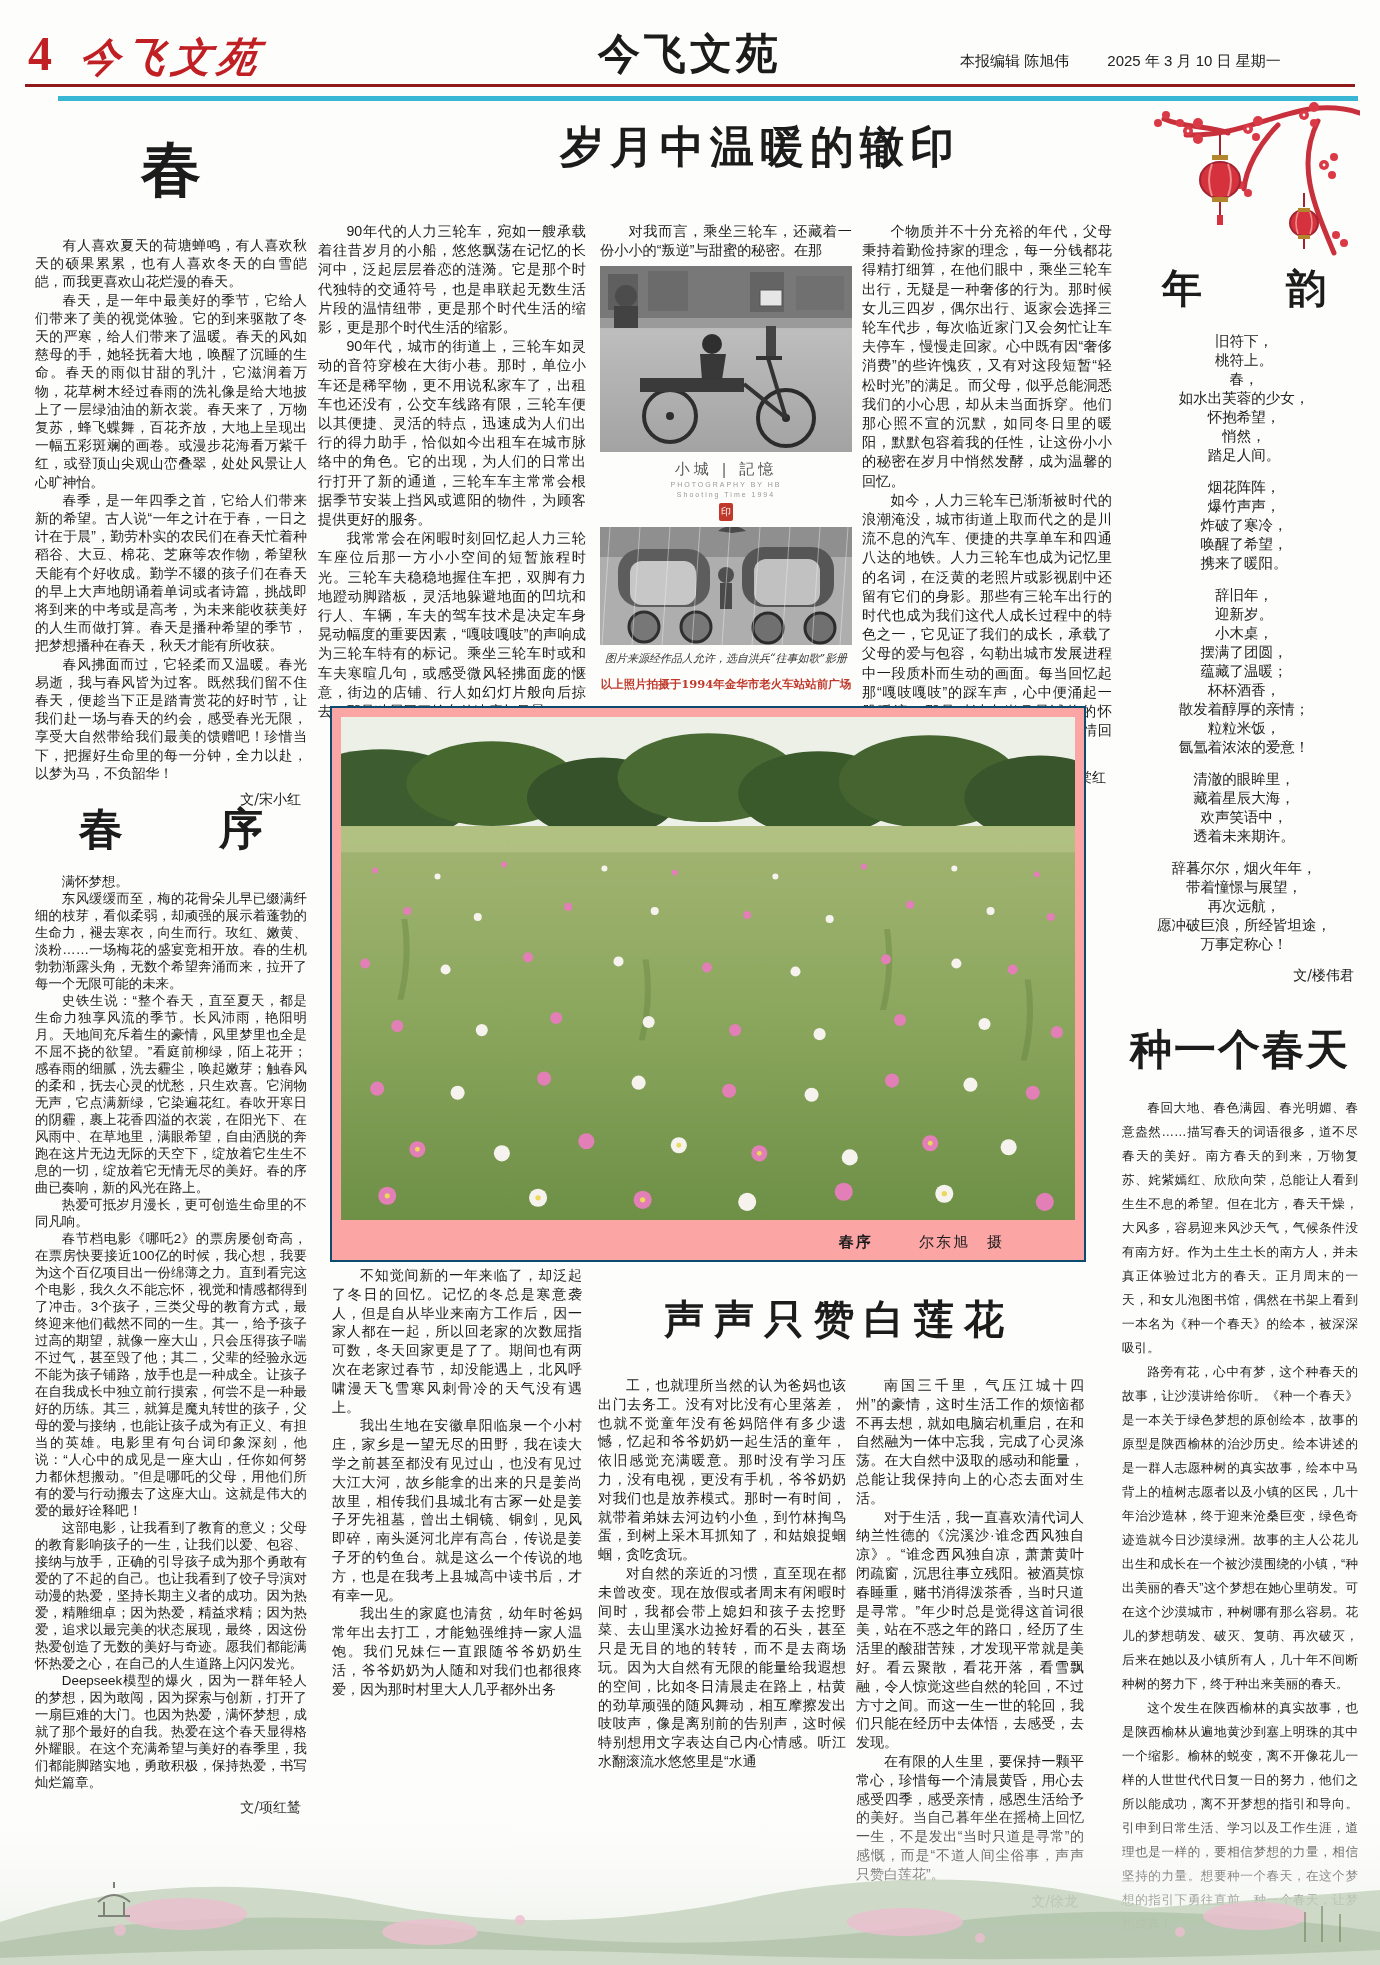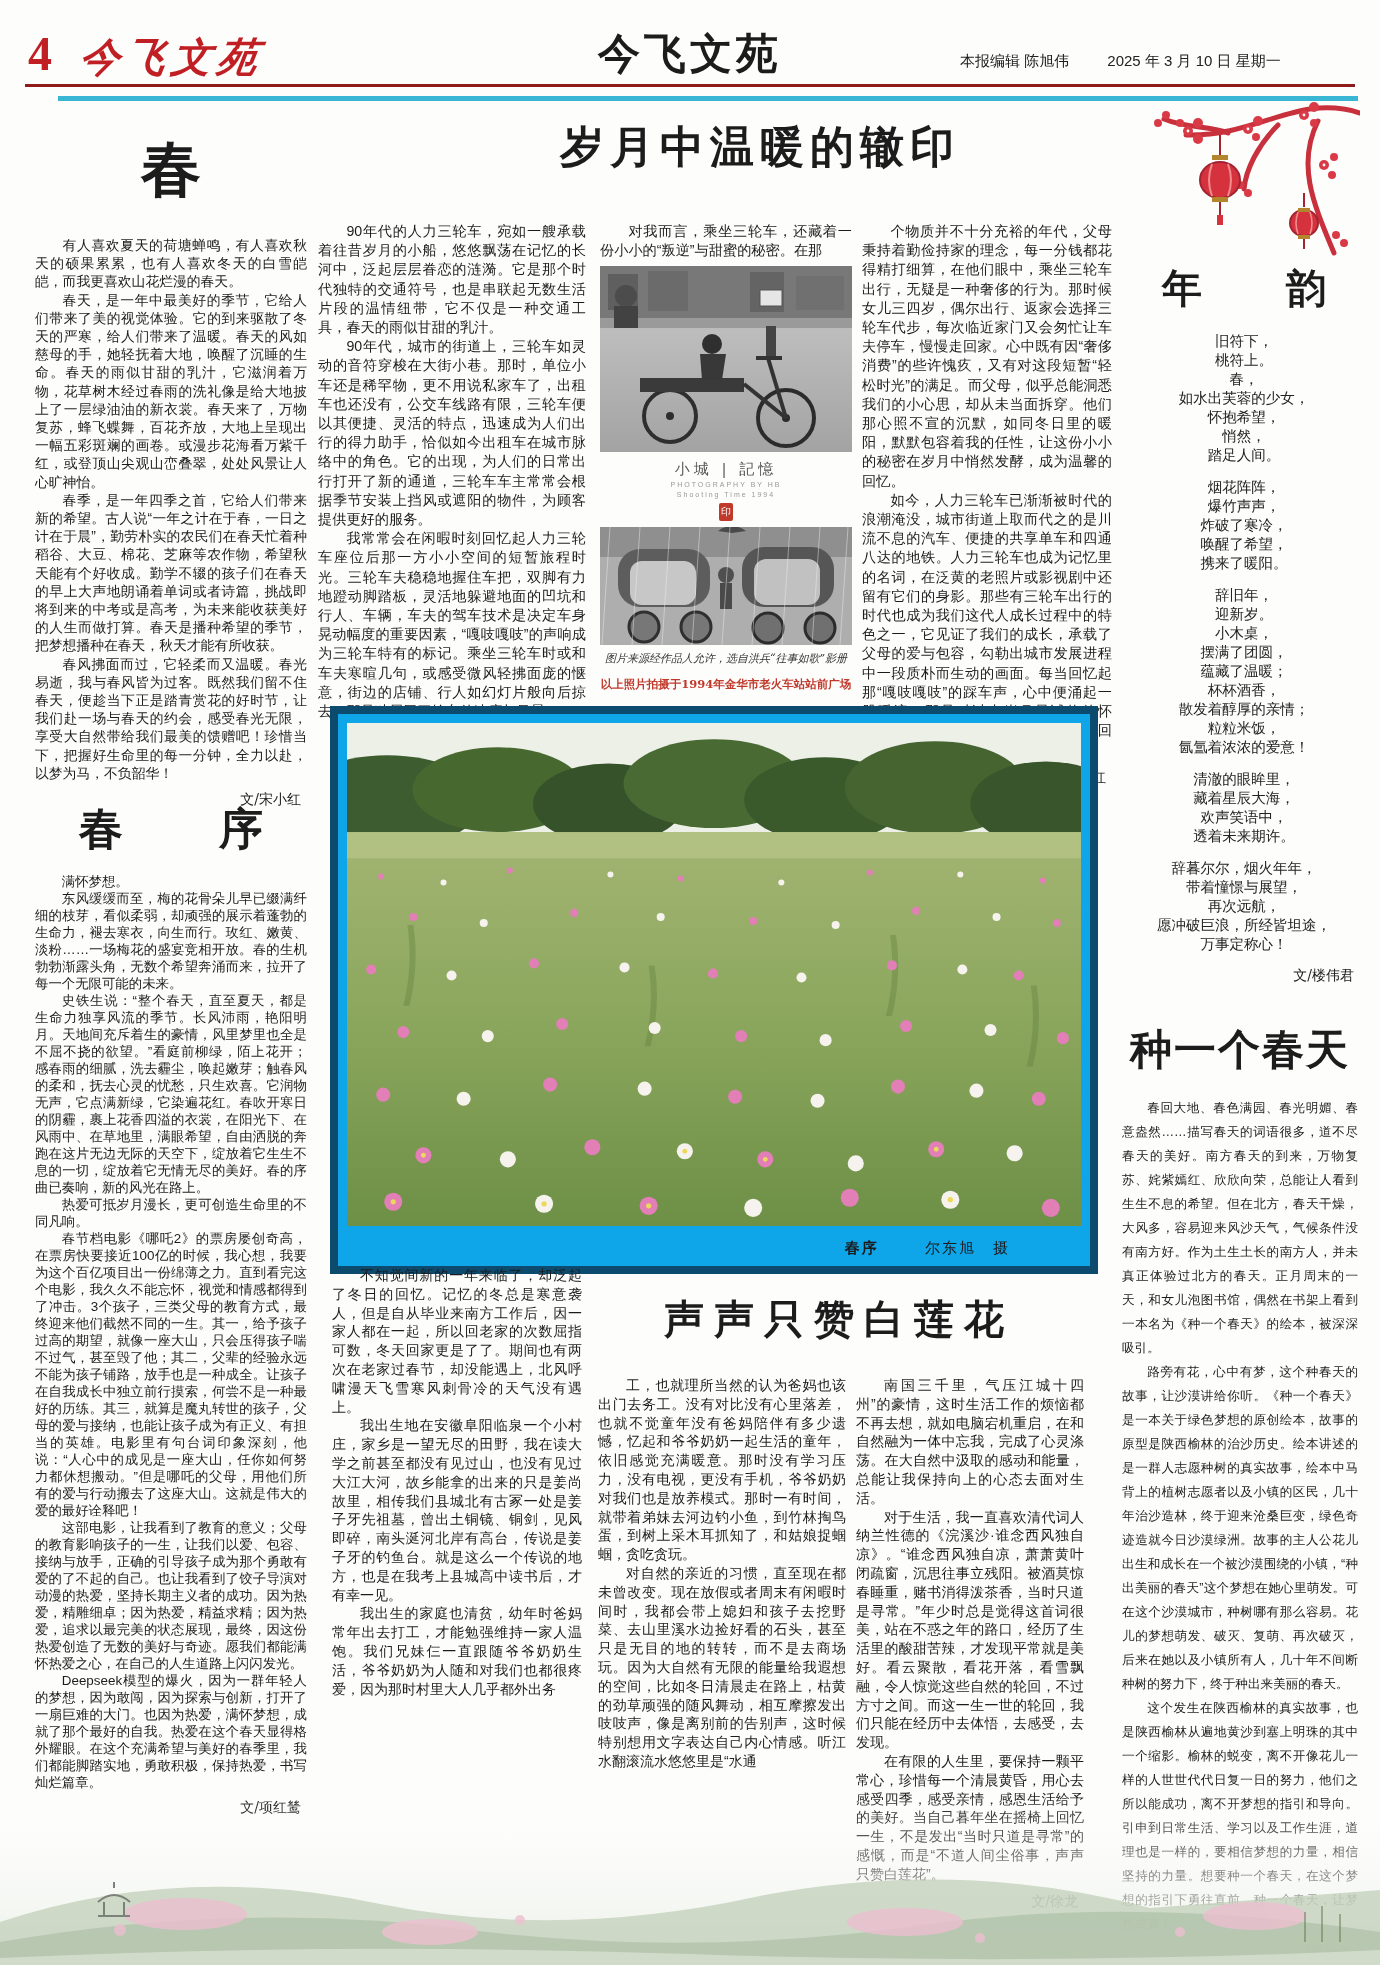--- a/index.html
+++ b/index.html
@@ -47,21 +47,21 @@
   .nianyun{left:1128px;top:85px;width:232px;}
   .ny-title{font-size:40px;margin-top:176px;letter-spacing:22px;text-indent:22px;}
   .poem{margin-top:16px;font-family:"DejaVu Serif",serif;font-size:14.5px;line-height:19px;color:#222;}
   .poem .stanza{margin-bottom:13px;}
   .poem p{margin:0;text-align:center;text-indent:0;}
   
   .zhong{left:1122px;top:1022px;width:236px;}
   .zhong .big-title{font-size:42px;letter-spacing:2px;margin-bottom:18px;}
   .zhong .article-body{font-size:12.6px;line-height:24px;}
   
-  .photo-frame{left:330px;top:706px;width:752px;height:552px;border:8px solid #0c4a6e;background:#0ea5e9;}
+  .photo-frame{left:330px;top:706px;width:752px;height:552px;border:2px solid #0c4a6e;background:#fca5a5;}
   .flower-photo{position:absolute;left:9px;top:9px;right:9px;bottom:40px;overflow:hidden;}
   .flower-photo svg{width:100%;height:100%;display:block;}
   .frame-caption{position:absolute;right:80px;bottom:8px;font-size:15px;letter-spacing:2px;}
   .frame-caption .cap-t{font-weight:bold;margin-right:40px;}
   
   .ss-col{font-size:14px;line-height:18.8px;}
   .ss-col1{left:332px;top:1266px;width:250px;}
   .ss-title{left:596px;top:1292px;width:486px;font-size:40px;letter-spacing:10px;}
   .ss-col2{left:598px;top:1376px;width:248px;}
   .ss-col3{left:856px;top:1376px;width:228px;}
@@ -100,21 +100,21 @@
       <p>热爱可抵岁月漫长，更可创造生命里的不同凡响。</p>
       <p>春节档电影《哪吒2》的票房屡创奇高，在票房快要接近100亿的时候，我心想，我要为这个百亿项目出一份绵薄之力。直到看完这个电影，我久久不能忘怀，视觉和情感都得到了冲击。3个孩子，三类父母的教育方式，最终迎来他们截然不同的一生。其一，给予孩子过高的期望，就像一座大山，只会压得孩子喘不过气，甚至毁了他；其二，父辈的经验永远不能为孩子铺路，放手也是一种成全。让孩子在自我成长中独立前行摸索，何尝不是一种最好的历练。其三，就算是魔丸转世的孩子，父母的爱与接纳，也能让孩子成为有正义、有担当的英雄。电影里有句台词印象深刻，他说：“人心中的成见是一座大山，任你如何努力都休想搬动。”但是哪吒的父母，用他们所有的爱与行动搬去了这座大山。这就是伟大的爱的最好诠释吧！</p>
       <p>这部电影，让我看到了教育的意义；父母的教育影响孩子的一生，让我们以爱、包容、接纳与放手，正确的引导孩子成为那个勇敢有爱的了不起的自己。也让我看到了饺子导演对动漫的热爱，坚持长期主义者的成功。因为热爱，精雕细卓；因为热爱，精益求精；因为热爱，追求以最完美的状态展现，最终，因这份热爱创造了无数的美好与奇迹。愿我们都能满怀热爱之心，在自己的人生道路上闪闪发光。</p>
       <p>Deepseek模型的爆火，因为一群年轻人的梦想，因为敢闯，因为探索与创新，打开了一扇巨难的大门。也因为热爱，满怀梦想，成就了那个最好的自我。热爱在这个春天显得格外耀眼。在这个充满希望与美好的春季里，我们都能脚踏实地，勇敢积极，保持热爱，书写灿烂篇章。</p>
     </div>
   <div class="byline">文/项红鸶</div>
 </div>
 
 <div class="abs big-title suiyue-title">岁月中温暖的辙印</div>
 <div class="abs s-col s-col1 article-body">
-    <p>90年代的人力三轮车，宛如一艘承载着往昔岁月的小船，悠悠飘荡在记忆的长河中，泛起层层眷恋的涟漪。它是那个时代独特的交通符号，也是串联起无数生活片段的温情纽带，它不仅是一种交通工具，春天的雨似甘甜的乳汁。</p>
+    <p>90年代的人力三轮车，宛如一艘承载着往昔岁月的小船，悠悠飘荡在记忆的长河中，泛起层层眷恋的涟漪。它是那个时代独特的交通符号，也是串联起无数生活片段的温情纽带，更是那个时代生活的缩影，更是那个时代生活的缩影。</p>
     <p>90年代，城市的街道上，三轮车如灵动的音符穿梭在大街小巷。那时，单位小车还是稀罕物，更不用说私家车了，出租车也还没有，公交车线路有限，三轮车便以其便捷、灵活的特点，迅速成为人们出行的得力助手，恰似如今出租车在城市脉络中的角色。它的出现，为人们的日常出行打开了新的通道，三轮车车主常常会根据季节安装上挡风或遮阳的物件，为顾客提供更好的服务。</p>
     <p>我常常会在闲暇时刻回忆起人力三轮车座位后那一方小小空间的短暂旅程时光。三轮车夫稳稳地握住车把，双脚有力地蹬动脚踏板，灵活地躲避地面的凹坑和行人、车辆，车夫的驾车技术是决定车身晃动幅度的重要因素，“嘎吱嘎吱”的声响成为三轮车特有的标记。乘坐三轮车时或和车夫寒暄几句，或感受微风轻拂面庞的惬意，街边的店铺、行人如幻灯片般向后掠去，那是独属于三轮车的速度与风景。</p>
   </div>
 
 <div class="abs s-col s-col2">
   <div class="article-body">
       <p>对我而言，乘坐三轮车，还藏着一份小小的“叛逆”与甜蜜的秘密。在那</p>
     </div>
 
   <svg class="bw-photo" viewBox="0 0 252 186" style="margin-top:6px;">

